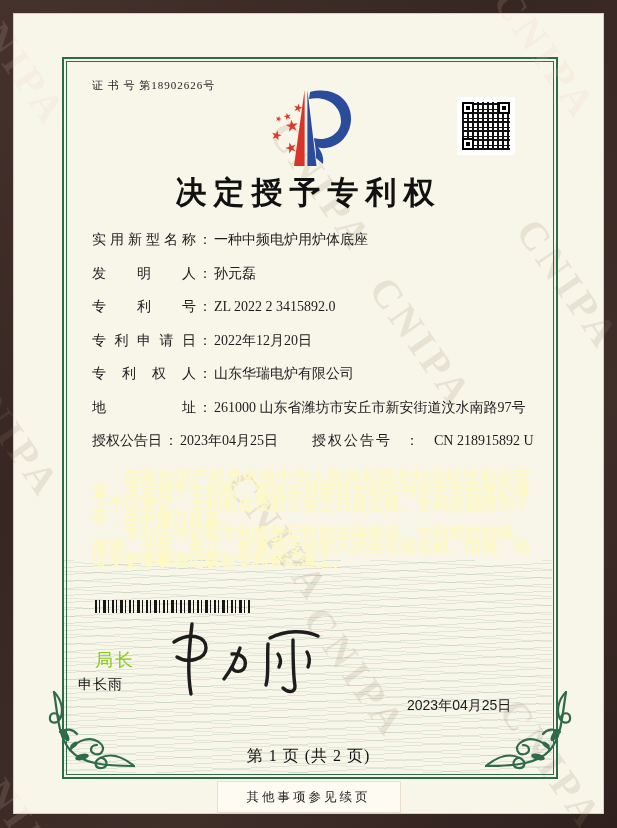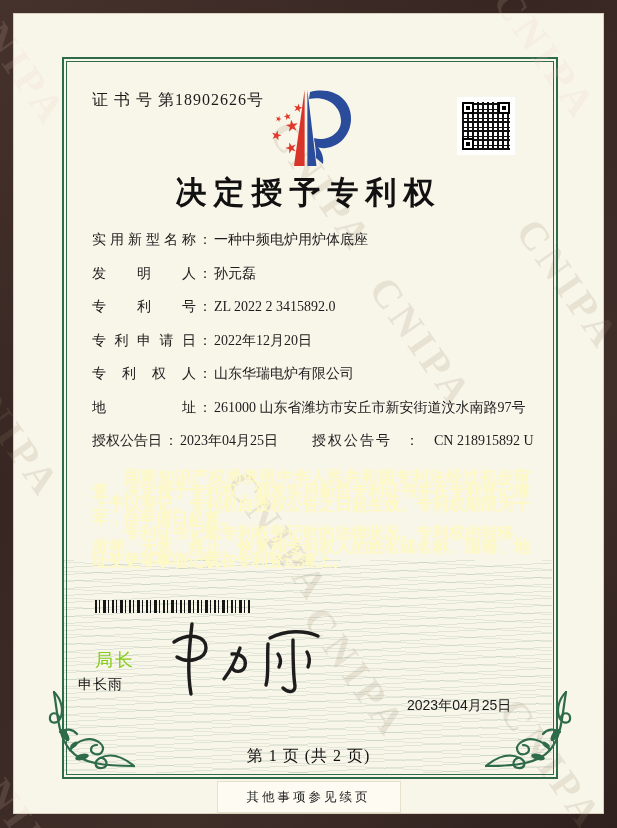--- a/index.html
+++ b/index.html
@@ -19,21 +19,21 @@
            border:2px solid #2E6B4B;z-index:2;}
   .gborder .inner-line{position:absolute;inset:2px;border:1px solid #2E6B4B;}
   
   .guilloche{position:absolute;left:64px;top:560px;width:488px;height:213px;z-index:2;
     background:
       repeating-linear-gradient(177deg,rgba(47,107,75,0.12) 0 1px,transparent 1px 7px),
       repeating-linear-gradient(183deg,rgba(47,107,75,0.10) 0 1px,transparent 1px 9px);
     pointer-events:none;}
   .content{position:absolute;inset:0;z-index:4;}
   
-  .cert-no{position:absolute;left:92px;top:90px;font-size:16px;color:#1c1c1c;letter-spacing:1px;}
+  .cert-no{position:absolute;left:92px;top:78px;font-size:11px;color:#1c1c1c;letter-spacing:1px;}
   .logo{position:absolute;left:258px;top:86px;}
   .qr{position:absolute;left:457px;top:97px;width:58px;height:58px;background:#fff;padding:5px;box-sizing:border-box;}
   .qr-inner{width:100%;height:100%;position:relative;background-color:#fff;
     background:
       repeating-linear-gradient(0deg,#111 0 2px,transparent 2px 4px,#111 4px 5px,transparent 5px 9px),
       repeating-linear-gradient(90deg,#111 0 2px,#fff 2px 5px,#111 5px 7px,#fff 7px 10px);}
   .finder{position:absolute;width:12px;height:12px;border:2px solid #000;background:#fff;box-sizing:border-box;}
   .finder:after{content:"";position:absolute;left:2px;top:2px;width:4px;height:4px;background:#000;}
   .finder.tl{left:0;top:0}.finder.tr{right:0;top:0}.finder.bl{left:0;bottom:0}
   .title{position:absolute;left:0;width:617px;top:172px;text-align:center;

